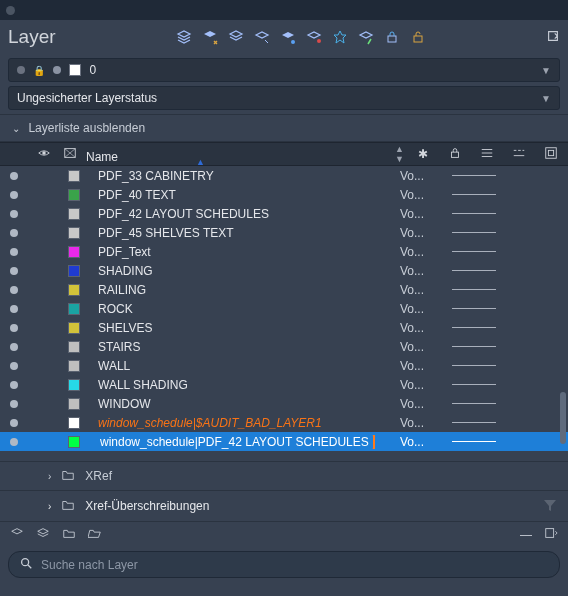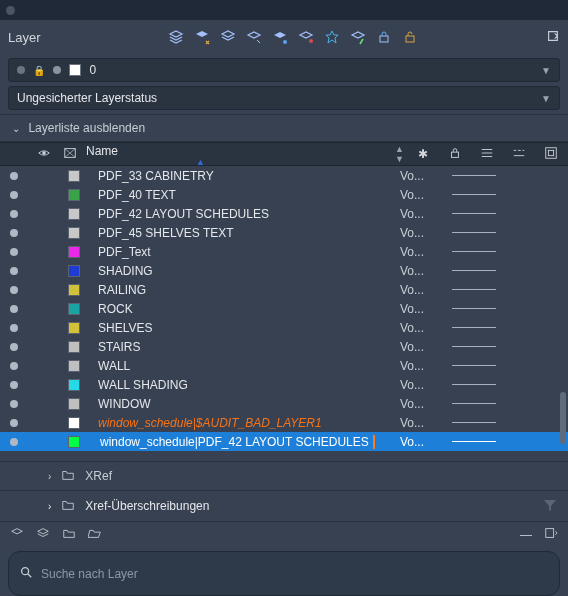--- a/index.html
+++ b/index.html
@@ -1,38 +1,38 @@
 <!DOCTYPE html>
 <html><head>
 <meta charset="utf-8">
 <style>
   * { box-sizing: border-box; margin: 0; padding: 0; }
   body { background: #374151; font-family: -apple-system, Segoe UI, sans-serif; font-size: 12px; color: #e5e7eb; width: 568px; height: 596px; overflow: hidden; user-select: none; }
   .titlebar { height: 20px; background: #1f2937; display: flex; align-items: center; padding: 0 6px; gap: 6px; }
   .dot { width: 9px; height: 9px; border-radius: 50%; background: #4b5563; }
   .panel { background: #374151; }
   .header-row { display: flex; align-items: center; padding: 4px 8px; height: 34px; }
-  .title { flex: 0 0 auto; color: #d1d5db; font-size: 13px; }
+  .title { flex: 0 0 auto; color: #d1d5db; font-size: 19px; }
   .toolbar-icons { flex: 1; display: flex; justify-content: center; gap: 10px; }
   .toolbar-icons span, .icon-btn { width: 16px; height: 16px; display: inline-flex; align-items: center; justify-content: center; color: #a3bffa; cursor: pointer; }
   .toolbar-icons svg { width: 16px; height: 16px; }
   .arrow-right { margin-left: auto; color: #d1d5db; cursor: pointer; }
   .status-dropdown { margin: 4px 8px; background: #2a3340; border-radius: 3px; padding: 4px 8px; display: flex; align-items: center; gap: 8px; border: 1px solid #1f2937; }
   .swatch { width: 12px; height: 12px; display: inline-block; border: 1px solid #6b7280; }
   .status-dropdown .swatch { background: #fff; }
   .status-dropdown-label { margin: 4px 8px; background: #2a3340; border-radius: 3px; padding: 4px 8px; display: flex; align-items: center; border: 1px solid #1f2937; }
   .small-dot { width: 8px; height: 8px; border-radius: 50%; background: #6b7280; display: inline-block; }
   .lock { color: #6b7280; font-size: 10px; }
   .caret { margin-left: auto; color: #9ca3af; }
   .collapser { padding: 6px 12px; display: flex; align-items: center; gap: 8px; color: #c7cdd6; cursor: pointer; border-top: 1px solid #2a3340; border-bottom: 1px solid #2a3340; }
   .table-head { display: flex; align-items: center; background: #2a3340; border-top: 1px solid #1e2530; border-bottom: 1px solid #1e2530; height: 24px; padding: 0 4px 0 10px; gap: 6px; }
   .col-status { width: 18px; text-align: center; }
   .col-eye { width: 20px; text-align: center; }
   .col-frozen { width: 20px; text-align: center; }
-  .col-name { flex: 1; display: flex; align-items: flex-start; gap: 22px; position: relative; }
+  .col-name { flex: 1; display: flex; align-items: flex-end; gap: 22px; position: relative; }
   .sort-arrow { color: #2e6bd8; font-size: 9px; position: absolute; left: 110px; bottom: -3px; }
   .col-name .caret-updown { margin-left: auto; color: #9ca3af; font-size: 9px; }
   .col-gear, .col-lock, .col-line1, .col-line2, .col-grid { width: 26px; text-align: center; color: #d1d5db; }
   .layer-list { overflow-y: auto; max-height: 290px; position: relative; }
   .scrollbar { position: absolute; right: 2px; top: 226px; width: 6px; height: 52px; background: #5f6b7d; border-radius: 3px; }
   .row { display: flex; align-items: center; height: 19px; padding: 0 4px 0 10px; gap: 18px; white-space: nowrap; }
   .row.selected { background: #1e7fd8; color: #fff; }
   .row .dotind { width: 8px; height: 8px; border-radius: 50%; background: #b0b8c4; }
   .row.italic .name { font-style: italic; color: #f97316; }
   .row .sw { width: 12px; height: 12px; border: 1px solid #5a6270; flex-shrink: 0; }
@@ -43,21 +43,21 @@
   .row .lineind { width: 44px; height: 1px; background: #a9b0bc; }
   .row.selected .lineind { background: #fff; }
   .row .tail { width: 50px; }
   .section { border-top: 1px solid #2a3340; margin-top: 10px; }
   .section-head { display: flex; align-items: center; gap: 10px; padding: 6px 10px 6px 48px; color: #c7cdd6; height: 28px; }
   .section-head .folder { color: #c7cdd6; }
   .section-last { display: flex; align-items: center; padding: 6px 8px 6px 48px; gap: 10px; border-top: 1px solid #2a3340; }
   .filter-chip { margin-left: auto; width: 18px; height: 18px; color: #6b7380; }
   .bottom-bar { display: flex; align-items: center; padding: 4px 10px; gap: 12px; border-top: 1px solid #2a3340; }
   .bottom-bar .spacer { flex: 1; }
-  .search { margin: 4px 8px; display: flex; align-items: center; background: #2e3a4a; border: 1px solid #1f2937; border-radius: 12px; padding: 13px 10px; gap: 8px; }
+  .search { margin: 4px 8px; display: flex; align-items: center; background: #2e3a4a; border: 1px solid #1f2937; border-radius: 12px; padding: 4px 10px; gap: 8px; }
   .search input { flex: 1; background: transparent; border: none; outline: none; color: #e5e7eb; font-size: 12px; }
   .search input::placeholder { color: #8d97a6; }
   svg.ico { width: 14px; height: 14px; }
   .chev { font-size: 10px; }
 </style>
 </head>
 <body>
 
 <div class="titlebar">
   <span class="dot"></span>

